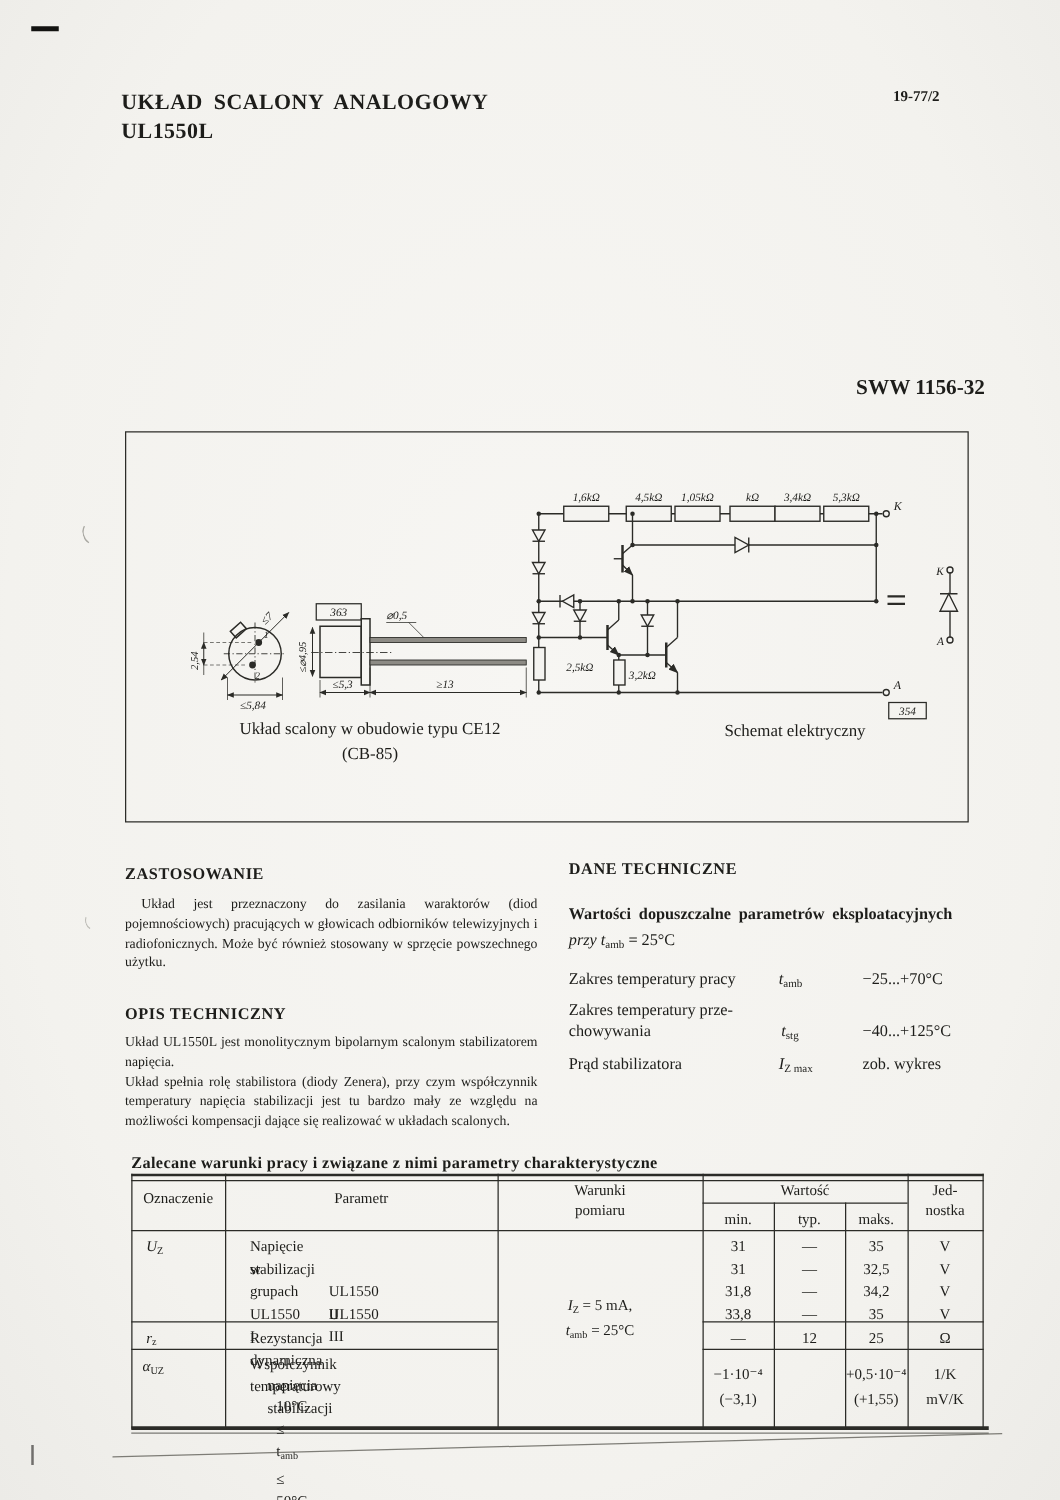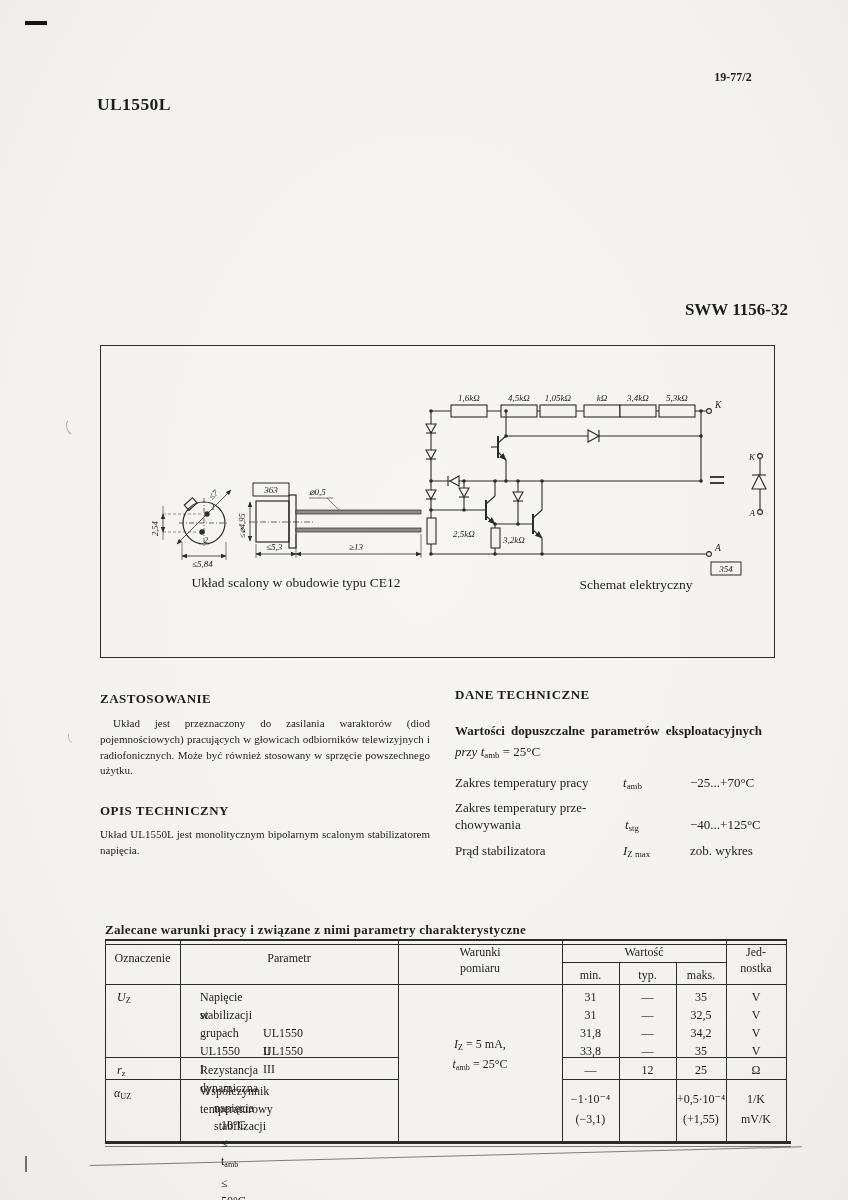--- a/index.html
+++ b/index.html
@@ -32,20 +32,21 @@
   svg text { font-family:"Liberation Serif","DejaVu Serif",serif; }
   .schem-label { font-style:italic; }
 </style>
 </head>
 <body>
 
 <div class="page">
 
   <div class="abs dash-mark" style="left:25px;top:21px;width:22px;height:3.5px;"></div>
 
+  <div class="abs h1" style="left:97px;top:71px;">UKŁAD SCALONY ANALOGOWY</div>
   <div class="abs h1" style="left:97px;top:94px;">UL1550L</div>
   <div class="abs b" style="left:683px;top:70px;width:100px;text-align:center;font-size:12px;">19-77/2</div>
   <div class="abs b" style="left:590px;top:300px;width:198px;text-align:right;font-size:17px;">SWW 1156-32</div>
 
   <div class="artifact" style="left:66px;top:416px;width:16px;height:18px;transform:rotate(-15deg);"></div>
   <div class="artifact" style="left:68px;top:730px;width:10px;height:12px;transform:rotate(-20deg);opacity:.7;"></div>
 
   <div class="abs fig-box" style="left:100px;top:345px;width:673px;height:311px;">
 
     <svg width="673" height="311" viewBox="0 0 673 311" style="position:absolute;left:0;top:0;">
@@ -220,30 +221,32 @@
         <text x="614" y="205" text-anchor="start" font-size="9.5">A</text>
         <text x="654" y="114" text-anchor="end" font-size="9">K</text>
         <text x="654" y="170" text-anchor="end" font-size="9">A</text>
       </g>
       <rect x="610" y="216" width="30" height="13" fill="none" stroke="#2b2b27" stroke-width="1"></rect>
       <text x="625" y="226" font-size="9" text-anchor="middle" class="schem-label" fill="#1d1d1a">354</text>
     </svg>
 
     <div class="abs caption" style="left:30px;top:227px;width:330px;">
       <div>Układ scalony w obudowie typu CE12</div>
+      <div>(CB-85)</div>
     </div>
     <div class="abs caption" style="left:415px;top:229px;width:240px;">Schemat elektryczny</div>
   </div>
 
   <div class="abs hsec" style="left:100px;top:691px;">ZASTOSOWANIE</div>
   <div class="abs body-text" style="left:100px;top:716px;width:330px;text-indent:13px;">Układ jest przeznaczony do zasilania waraktorów (diod pojemnościowych) pracujących w głowicach odbiorników telewizyjnych i radiofonicznych. Może być również stosowany w sprzęcie powszechnego użytku.</div>
 
   <div class="abs hsec" style="left:100px;top:803px;">OPIS TECHNICZNY</div>
   <div class="abs body-text" style="left:100px;top:827px;width:330px;">
     <div>Układ UL1550L jest monolitycznym bipolarnym scalonym stabilizatorem napięcia.</div>
+    <div>Układ spełnia rolę stabilistora (diody Zenera), przy czym współczynnik temperatury napięcia stabilizacji jest tu bardzo mały ze względu na możliwości kompensacji dające się realizować w układach scalonych.</div>
   </div>
 
   <div class="abs hsec" style="left:455px;top:687px;">DANE TECHNICZNE</div>
   <div class="abs b" style="left:455px;top:723px;width:333px;font-size:13px;word-spacing:3px;">Wartości dopuszczalne parametrów eksploatacyjnych</div>
   <div class="abs dane-val" style="left:455px;top:744px;"><span class="i">przy t</span><span class="sub">amb</span><span> = 25°C</span></div>
 
   <div class="abs dane-label" style="left:455px;top:775px;width:165px;">Zakres temperatury pracy</div>
   <div class="abs dane-val" style="left:623px;top:775px;"><span class="i">t</span><span class="sub">amb</span></div>
   <div class="abs dane-val" style="left:690px;top:775px;">−25...+70°C</div>
 

